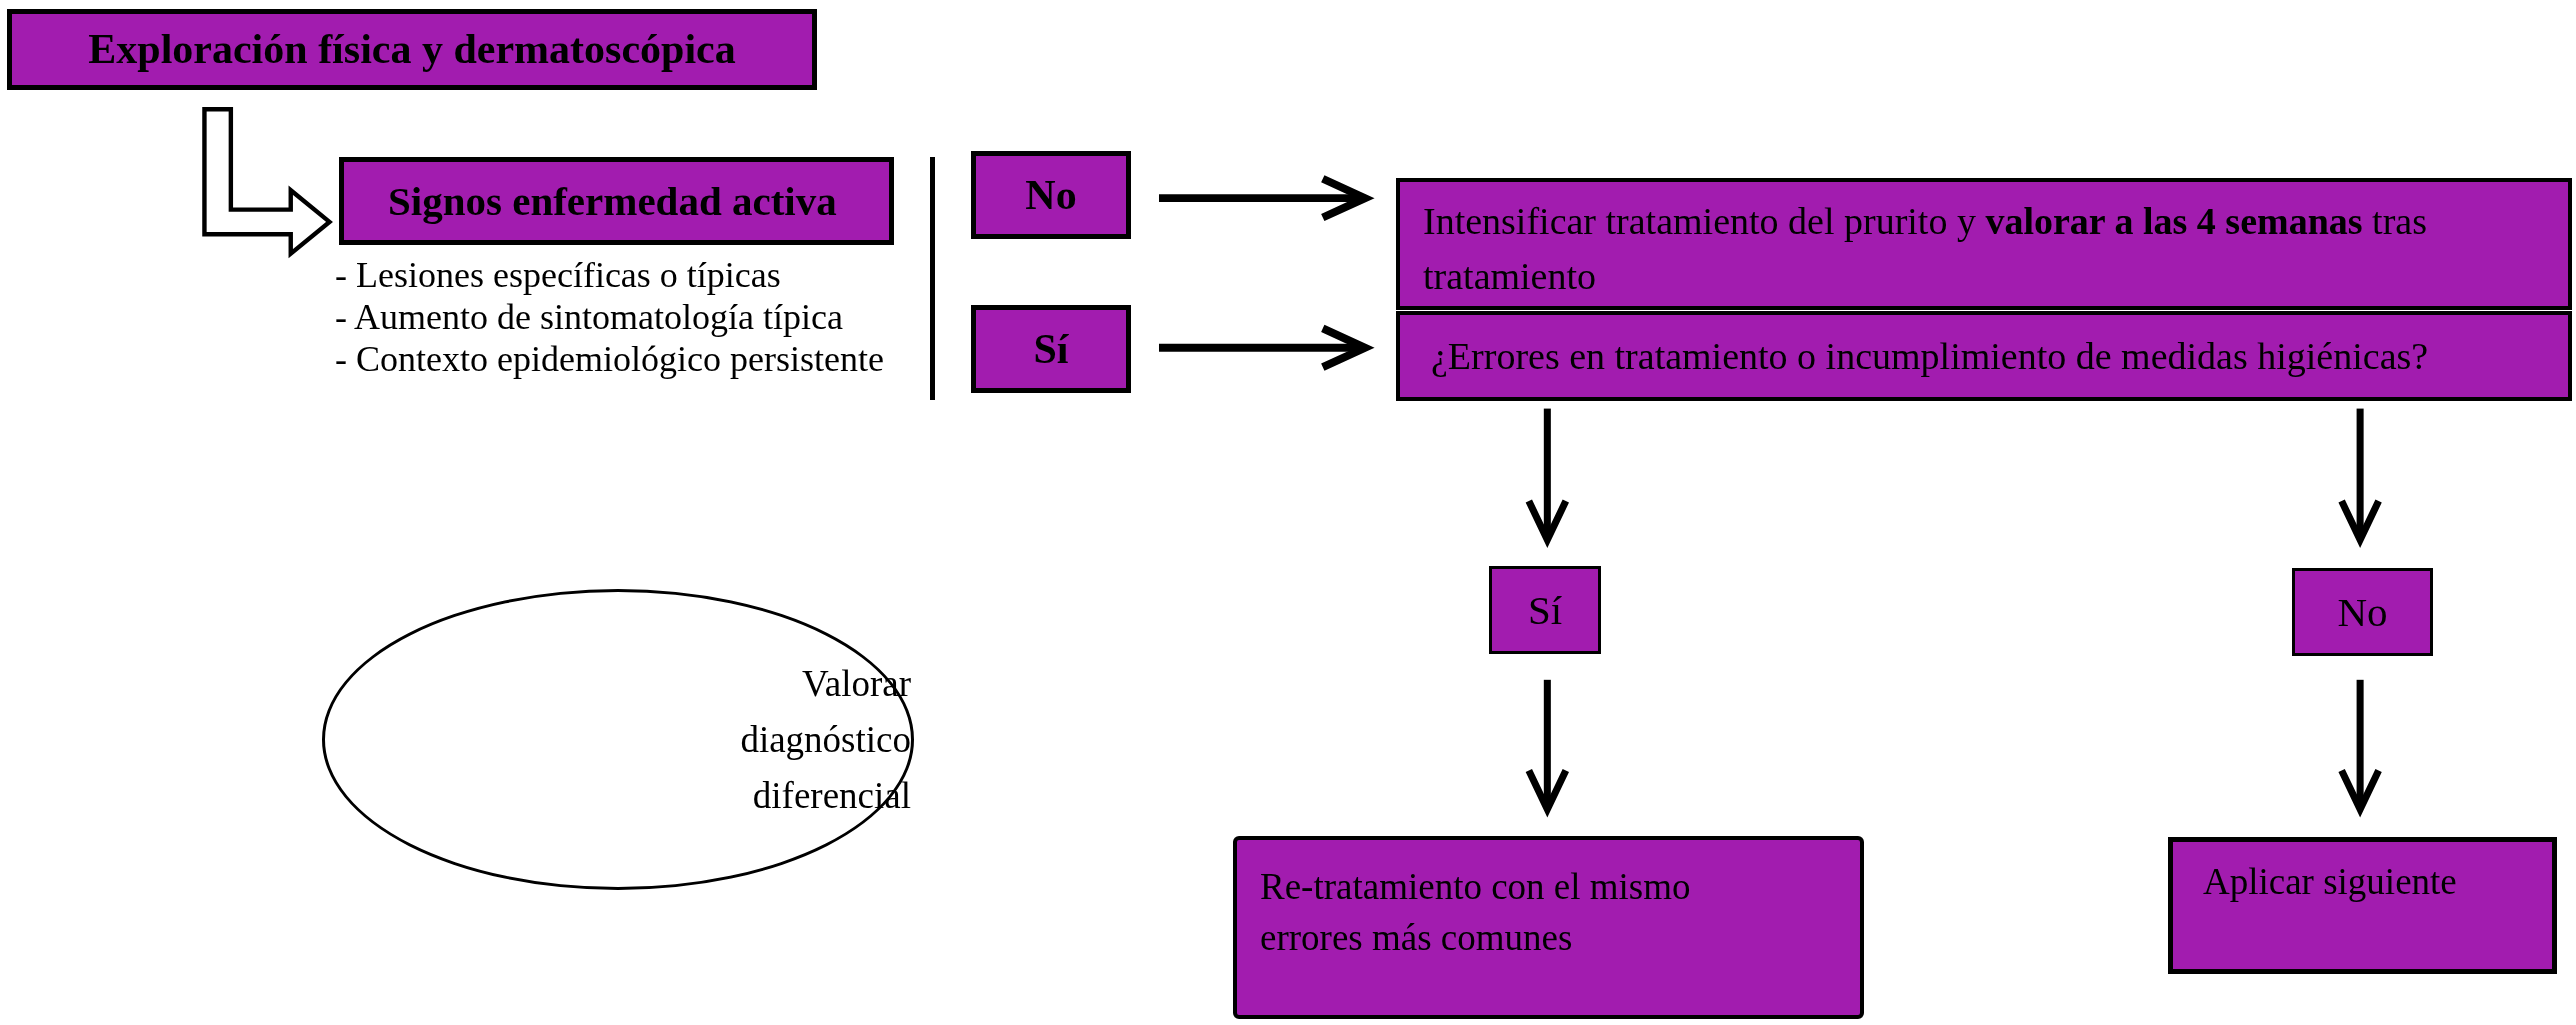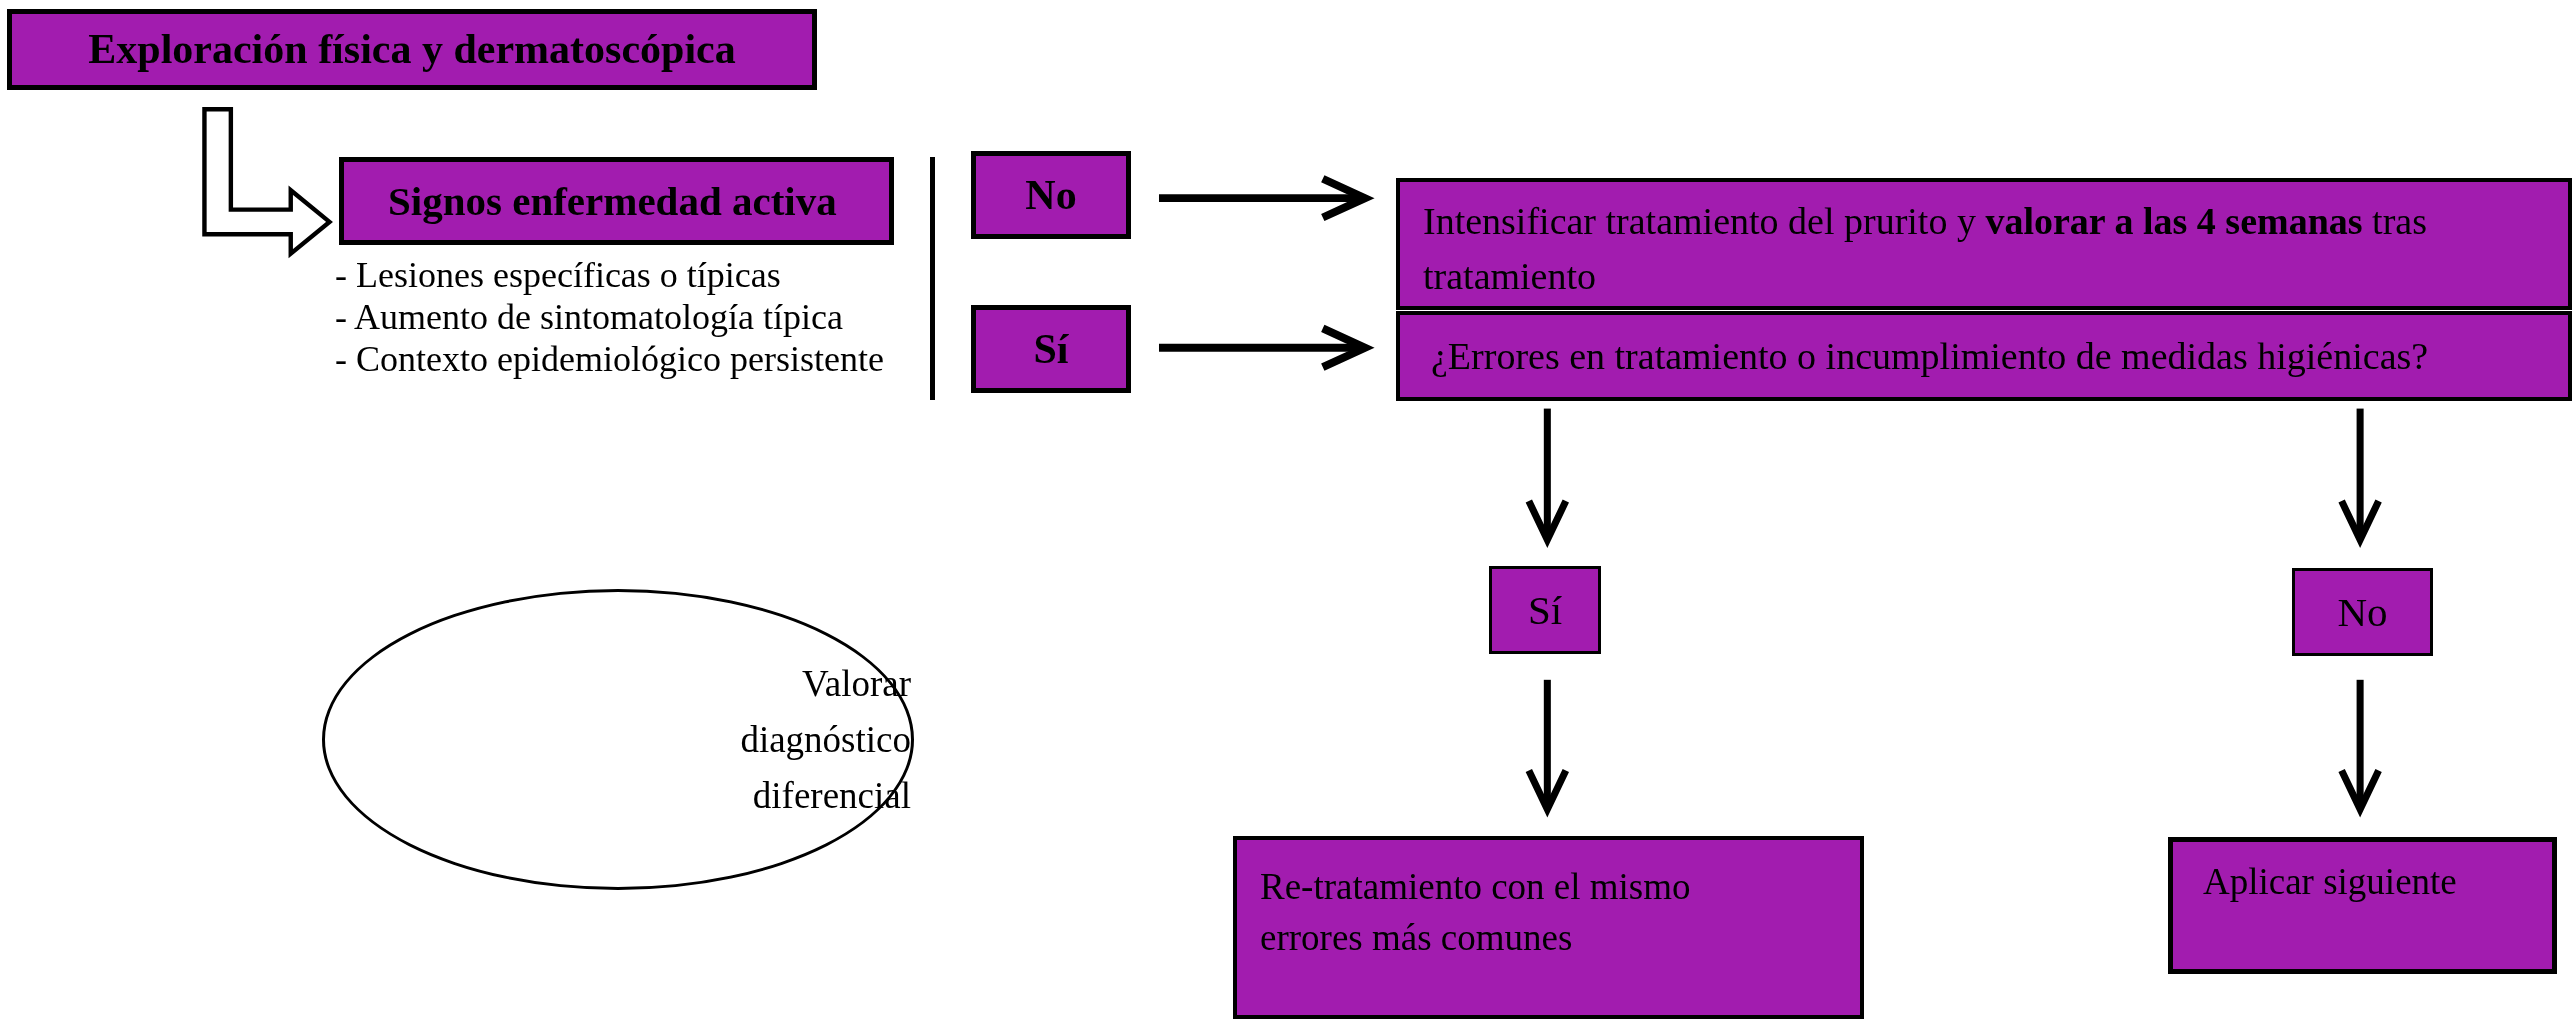--- a/index.html
+++ b/index.html
@@ -43,21 +43,21 @@
                    font-size: 38px; line-height: 55px; padding: 12.3px 23px; margin-top: 46px; }
   #errors-question-box { left: 1396px; top: 311px; width: 1176px; height: 90px; border-width: 4.4px;
                    font-size: 38px; padding-left: 31px; }
   
   #errors-si-box { left: 1489px; top: 566px; width: 112px; height: 88px; border-width: 3.5px;
                    font-size: 41px; }
   #errors-no-box { left: 2292px; top: 568px; width: 141px; height: 88px; border-width: 3.5px;
                    font-size: 41px; }
   
   #retreatment-box { left: 1233px; top: 836px; width: 631px; height: 183px; border-width: 4.4px;
-                     font-size: 37px; line-height: 51px; padding: 21px 23px; }
+                     font-size: 37px; line-height: 51px; padding: 21px 23px; border-radius: 6px; }
   #next-step-box { left: 2168px; top: 837px; width: 389px; height: 137px; border-width: 5.3px;
                    font-size: 37px; line-height: 51px; padding: 14px 30px; }
   
   #differential-ellipse { left: 322px; top: 589px; width: 592px; height: 301px;
                           border: 3.5px solid #000000; border-radius: 50%;
                           display: flex; flex-direction: column; align-items: flex-end; justify-content: center;
                           font-size: 37px; line-height: 56px; text-align: center; background: #ffffff; }
   .bold-run { font-weight: bold; }
 </style>
 </head>

